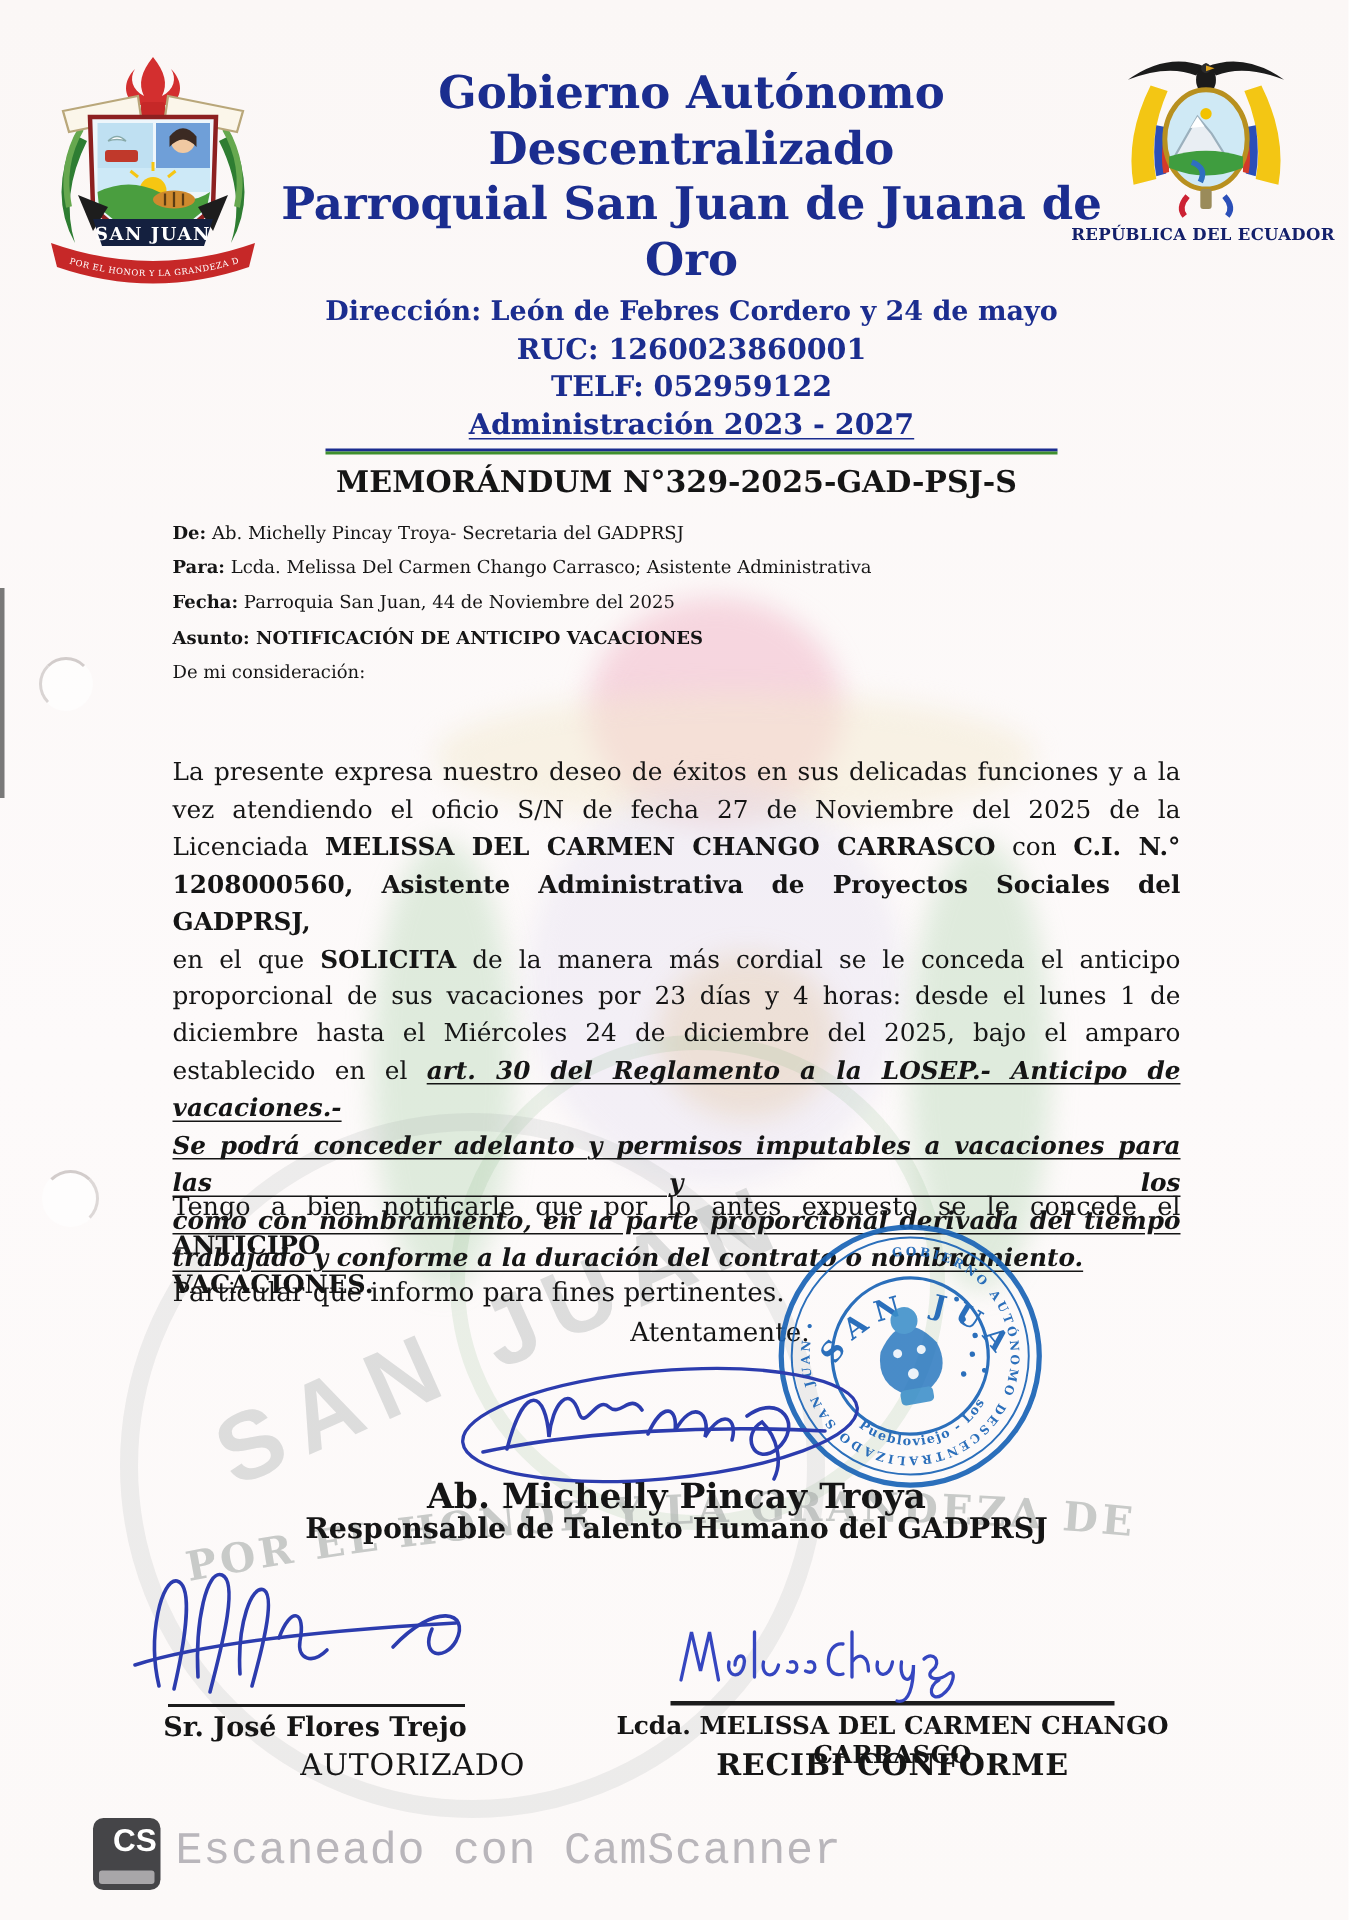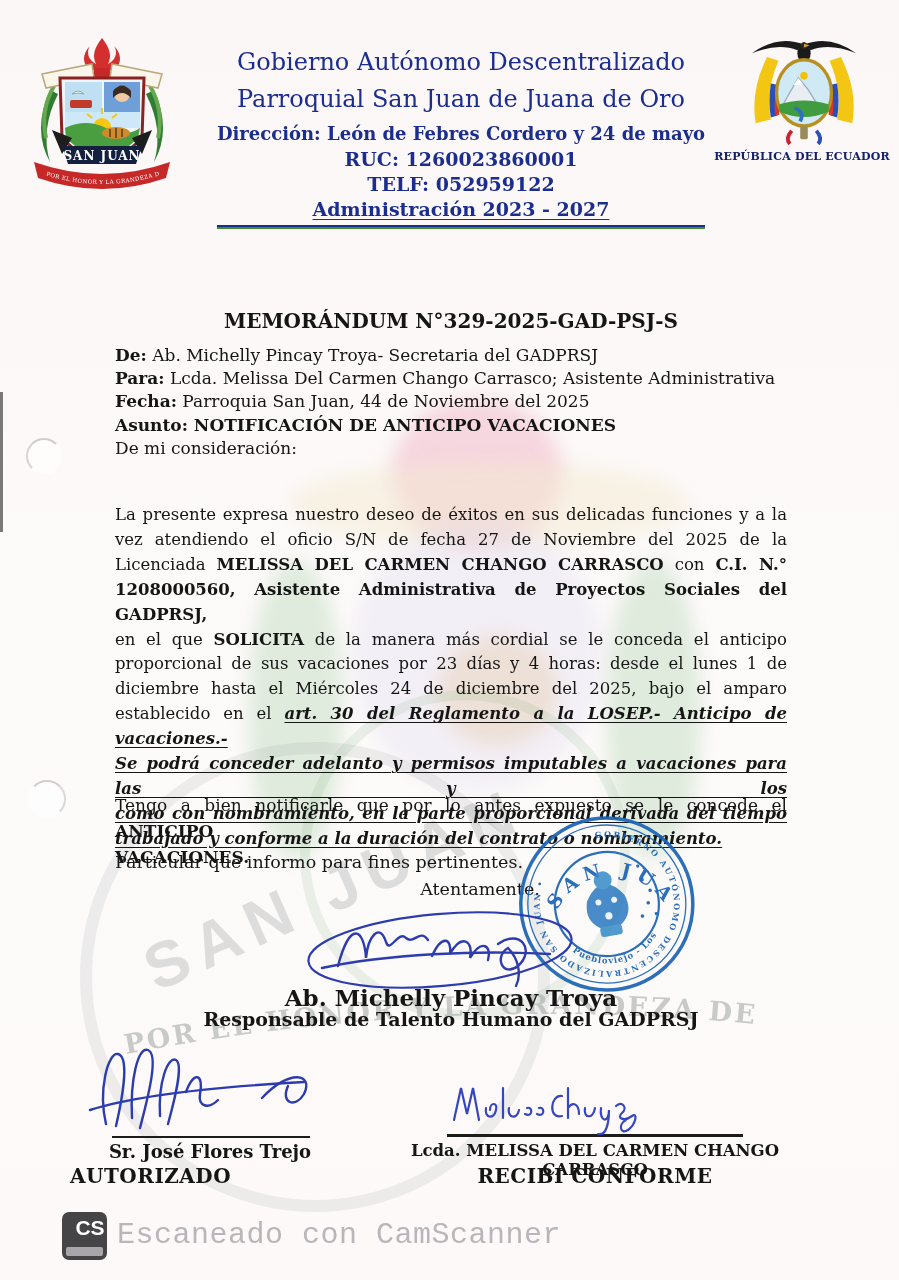--- a/index.html
+++ b/index.html
@@ -34,47 +34,47 @@
   .wm-motto-svg { left:118px; top:980px; z-index:1; }
 
   
   .emblem-left  { left:28px;  top:34px; z-index:2; }
   .emblem-right { left:733px; top:34px; z-index:2; }
   .right-caption {
     left:712px; top:150px; width:180px; text-align:center; z-index:2;
     font-size:11px; font-weight:bold; color:#14206b; letter-spacing:.2px;
   }
   .hdr { left:178px; top:44px; width:566px; text-align:center; color:#1b2d8f; z-index:2; }
-  .hdr-org  { font-size:24px; font-weight:normal; line-height:37px; }
+  .hdr-org  { font-size:30px; font-weight:bold; line-height:37px; }
   .hdr-addr { font-size:18px; font-weight:bold; line-height:26px; margin-top:3px; }
   .hdr-line { font-size:19px; font-weight:bold; line-height:25px; }
   .hdr-rule { width:488px; margin:3px auto 0; height:0; border-top:2.5px solid #1b2d8f; border-bottom:2.5px solid #3f8f2e; z-index:2; }
 
   
   .memo-number { left:115px; top:309px; width:672px; text-align:center; font-size:20px; font-weight:bold; z-index:2; }
-  .meta { left:115px; top:344px; width:710px; font-size:17px; line-height:23.2px; z-index:2; white-space:nowrap; }
+  .meta { left:115px; top:344px; width:710px; font-size:12px; line-height:23.2px; z-index:2; white-space:nowrap; }
   .meta b { font-weight:bold; }
   .body1 { left:115px; top:503px; width:672px; font-size:16.5px; line-height:24.9px; z-index:2; }
   .jline { text-align:justify; text-align-last:justify; }
   .jlast { text-align-last:left; }
   .b { font-weight:bold; }
   .iu { font-style:italic; font-weight:bold; text-decoration:underline; text-underline-offset:3px; }
   .body2 { left:115px; top:792px; width:672px; font-size:17px; line-height:26px; z-index:2; }
   .closing-1 { left:115px; top:852px; font-size:17.5px; z-index:2; }
   .closing-2 { left:115px; top:879px; width:730px; text-align:center; font-size:17.5px; z-index:2; }
 
   
   .stamp { left:500px; top:806px; z-index:3; transform:rotate(-10deg); opacity:.92; }
   .sig-main { left:292px; top:898px; z-index:4; }
   .name-main  { left:115px; top:984px;  width:672px; text-align:center; font-size:23px; font-weight:bold; z-index:3; }
   .title-main { left:115px; top:1008px; width:672px; text-align:center; font-size:19px; font-weight:bold; z-index:3; }
   .sig-left { left:76px; top:1030px; z-index:4; }
   .rule-left  { left:112px; top:1136px; width:198px; height:2px; background:#1c1c1c; z-index:3; }
   .name-left  { left:70px; top:1141px; width:280px; text-align:center; font-size:18px; font-weight:bold; z-index:3; }
-  .label-left { left:70px; top:1164px; width:280px; text-align:left; font-size:20px; font-weight:bold; letter-spacing:.5px; z-index:3; }
+  .label-left { left:70px; top:1164px; width:280px; text-align:right; font-size:20px; font-weight:normal; letter-spacing:.5px; z-index:3; }
   .sig-right { left:446px; top:1066px; z-index:4; }
   .rule-right  { left:447px; top:1134px; width:296px; height:2.5px; background:#1c1c1c; z-index:3; }
   .name-right  { left:398px; top:1141px; width:394px; text-align:center; font-size:16.5px; font-weight:bold; z-index:3; }
   .label-right { left:398px; top:1164px; width:394px; text-align:center; font-size:20px; font-weight:bold; letter-spacing:.5px; z-index:3; }
 
   
   .cs-box { left:62px; top:1212px; width:45px; height:48px; background:#454548; border-radius:7px; z-index:3; }
   .cs-box .cs-txt {
     position:absolute; top:4px; left:0; width:100%; text-align:center;
     font-family:"Liberation Sans",sans-serif; font-weight:bold; font-size:21px; color:#fff;padding-left:11px;

